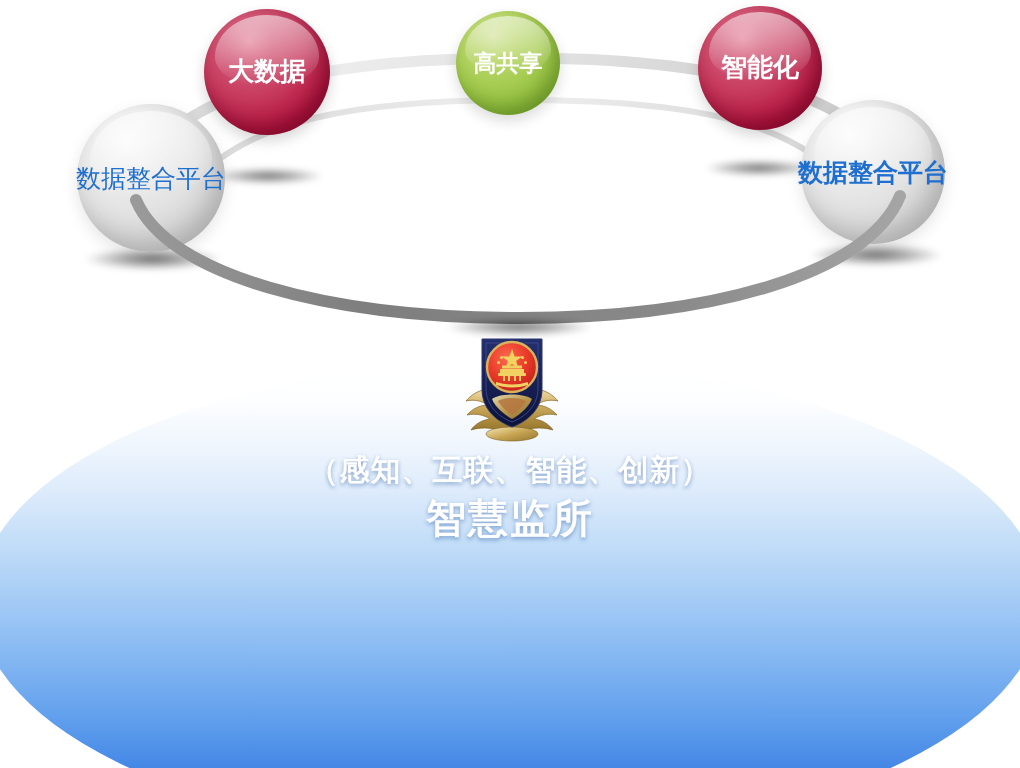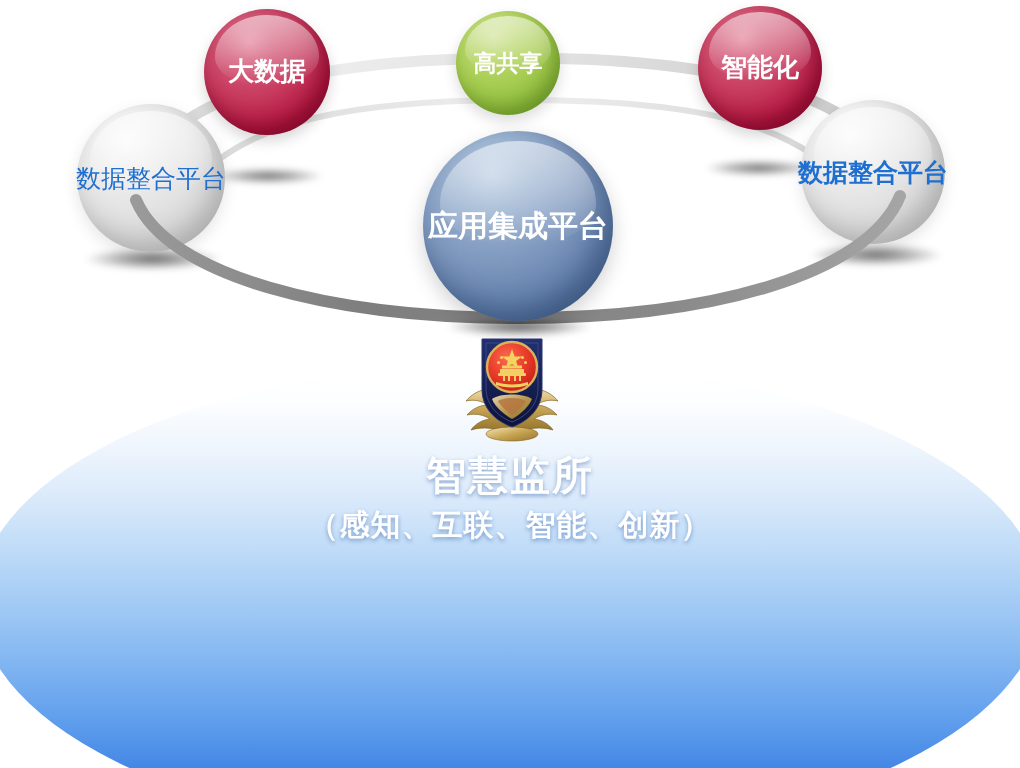--- a/index.html
+++ b/index.html
@@ -154,23 +154,20 @@
   <div class="sphere sp-gray" style="left:801px;top:100px;width:144px;height:144px;font-size:25px;font-weight:bold;z-index:3;">
     <span class="lbl">数据整合平台</span>
   </div>
 
   <svg id="ringFront" viewBox="0 0 1020 768">
 
     <path d="M 136 200 C 168 276, 330 318, 520 318 C 712 318, 868 274, 900 196" fill="none" stroke="url(#gBot)" stroke-width="12" stroke-linecap="round"></path>
   </svg>
 
   <div class="sh" style="left:446px;top:318px;width:146px;height:18px;z-index:3;"></div>
-  <div class="sphere sp-blue" style="left:423px;top:131px;width:190px;height:190px;font-size:30px;font-weight:bold;z-index:4;">
-    <span class="lbl">应用集成平台</span>
-  </div>
 
   <div id="dome"></div>
 
   <svg id="emblem" viewBox="0 0 120 118">
     <defs>
       <linearGradient id="gold1" x1="0" y1="0" x2="0" y2="1">
         <stop offset="0%" stop-color="#efdca8"></stop>
         <stop offset="35%" stop-color="#cfae5f"></stop>
         <stop offset="70%" stop-color="#a98636"></stop>
         <stop offset="100%" stop-color="#8a6b26"></stop>
@@ -222,22 +219,22 @@
     <rect x="48" y="42" width="24" height="4" fill="#f2d061"></rect>
     <rect x="50" y="38.5" width="20" height="3" fill="#f2d061"></rect>
     <rect x="51" y="49" width="2" height="5" fill="#f2d061"></rect>
     <rect x="56" y="49" width="2" height="5" fill="#f2d061"></rect>
     <rect x="62" y="49" width="2" height="5" fill="#f2d061"></rect>
     <rect x="67" y="49" width="2" height="5" fill="#f2d061"></rect>
     <path d="M44 55 Q60 60 76 55 L76 58 Q60 63 44 58 Z" fill="#f2d061"></path>
   </svg>
 
   <div id="domeTextWrap">
+    <div id="domeSub">（感知、互联、智能、创新）</div>
     <div id="domeTitle">智慧监所</div>
-    <div id="domeSub">（感知、互联、智能、创新）</div>
   </div>
 
   <div class="cloud" style="left:88px;top:612px;width:266px;height:126px;">
     <svg viewBox="0 0 266 126" width="266" height="126">
       <defs>
         <linearGradient id="cg1" x1="0" y1="0" x2="0" y2="1">
           <stop offset="0%" stop-color="#8ec3ec"></stop>
           <stop offset="45%" stop-color="#6eabe2"></stop>
           <stop offset="100%" stop-color="#3d83c9"></stop>
         </linearGradient>

